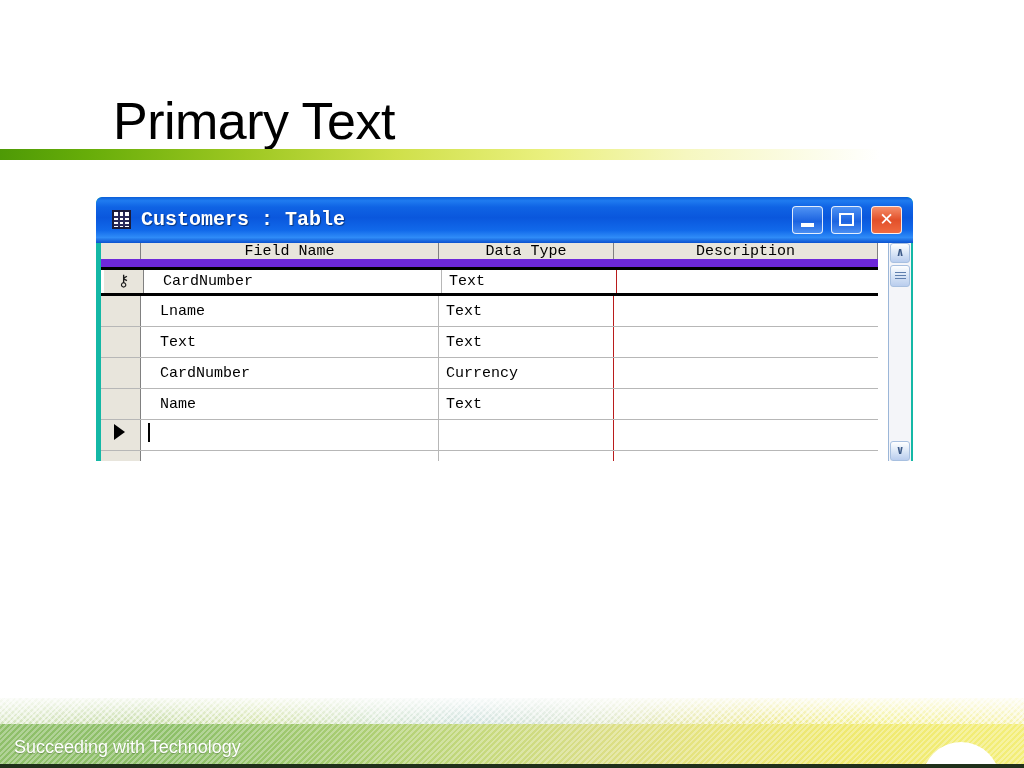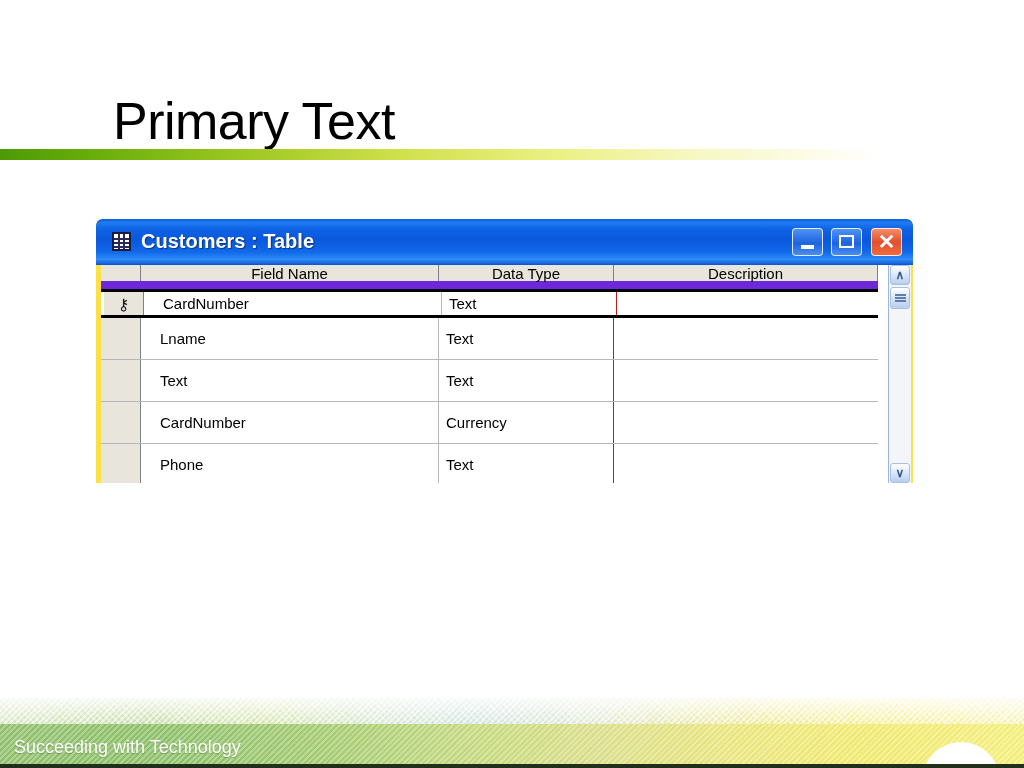--- a/index.html
+++ b/index.html
@@ -40,27 +40,28 @@
         #cfe04a 45%,
         #eaf07e 62%,
         #f6f7c0 78%,
         #ffffff 100%);
   }
 
   
   #access-window {
     position: absolute;
     left: 96px;
-    top: 219px;
+    top: 197px;
     width: 817px;
     height: 264px;
-    background: #fde047;
+    background: #14b8a6;
     border-radius: 6px 6px 0 0;
     box-sizing: border-box;
     overflow: hidden;
+    font-family: Liberation Mono, monospace;
   }
   #titlebar {
     position: absolute;
     left: 0; top: 0;
     width: 100%;
     height: 46px;
     background: linear-gradient(to bottom,
         #0b5ed8 0%,
         #1f7bf0 8%,
         #0f63e4 22%,
@@ -154,21 +155,21 @@
     overflow: hidden;
   }
   #grid-table {
     position: absolute;
     left: 0; top: 0;
     width: 777px;
     height: 100%;
   }
   .grid-row {
     display: flex;
-    height: 42px;
+    height: 31px;
     box-sizing: border-box;
     border-bottom: 1px solid #b7b7b7;
   }
   .grid-row.header {
     height: 24px;
     background: #e8e5dc;
     border-bottom: 8px solid #6d28d9;
   }
   .cell-sel {
     width: 40px;
@@ -444,21 +445,21 @@
 
       <div class="grid-row">
         <div class="cell-sel"></div>
         <div class="cell-name">CardNumber</div>
         <div class="cell-type">Currency</div>
         <div class="cell-desc"></div>
       </div>
 
       <div class="grid-row">
         <div class="cell-sel"></div>
-        <div class="cell-name">Phone</div>
+        <div class="cell-name">Name</div>
         <div class="cell-type">Text</div>
         <div class="cell-desc"></div>
       </div>
 
       <div class="grid-row">
         <div class="cell-sel">
           <span class="rec-arrow"></span>
         </div>
         <div class="cell-name">
             <span class="caret"></span>

